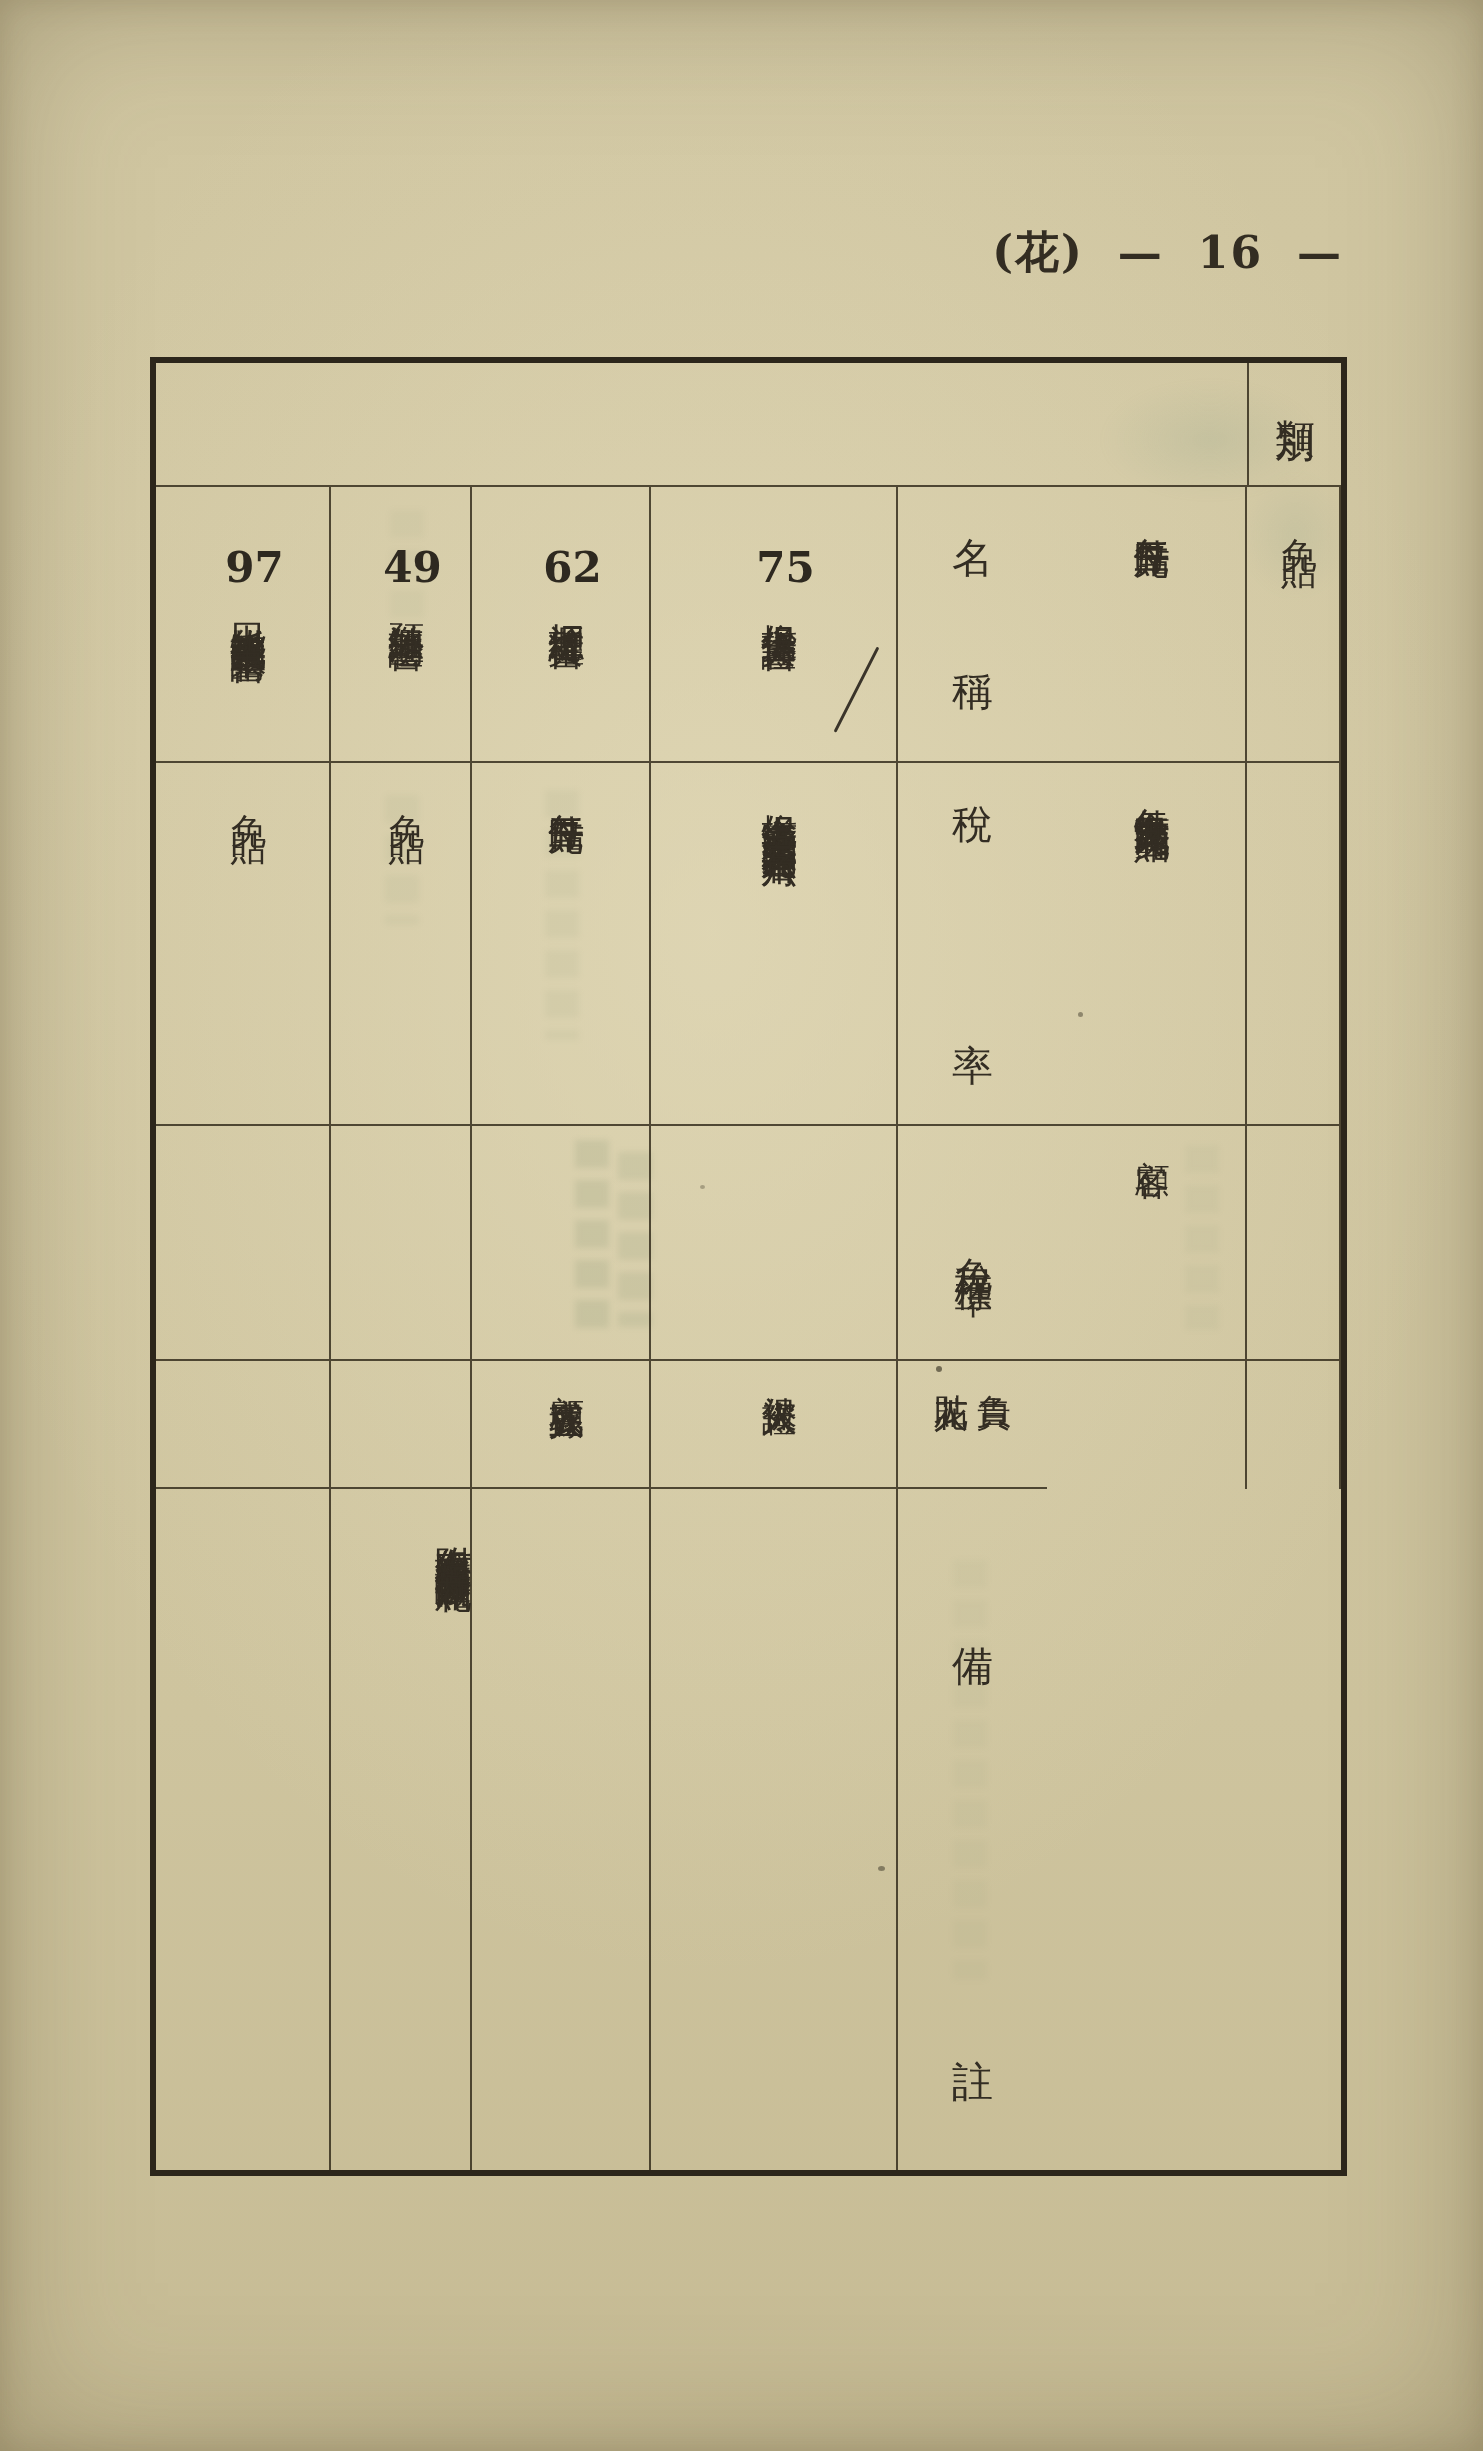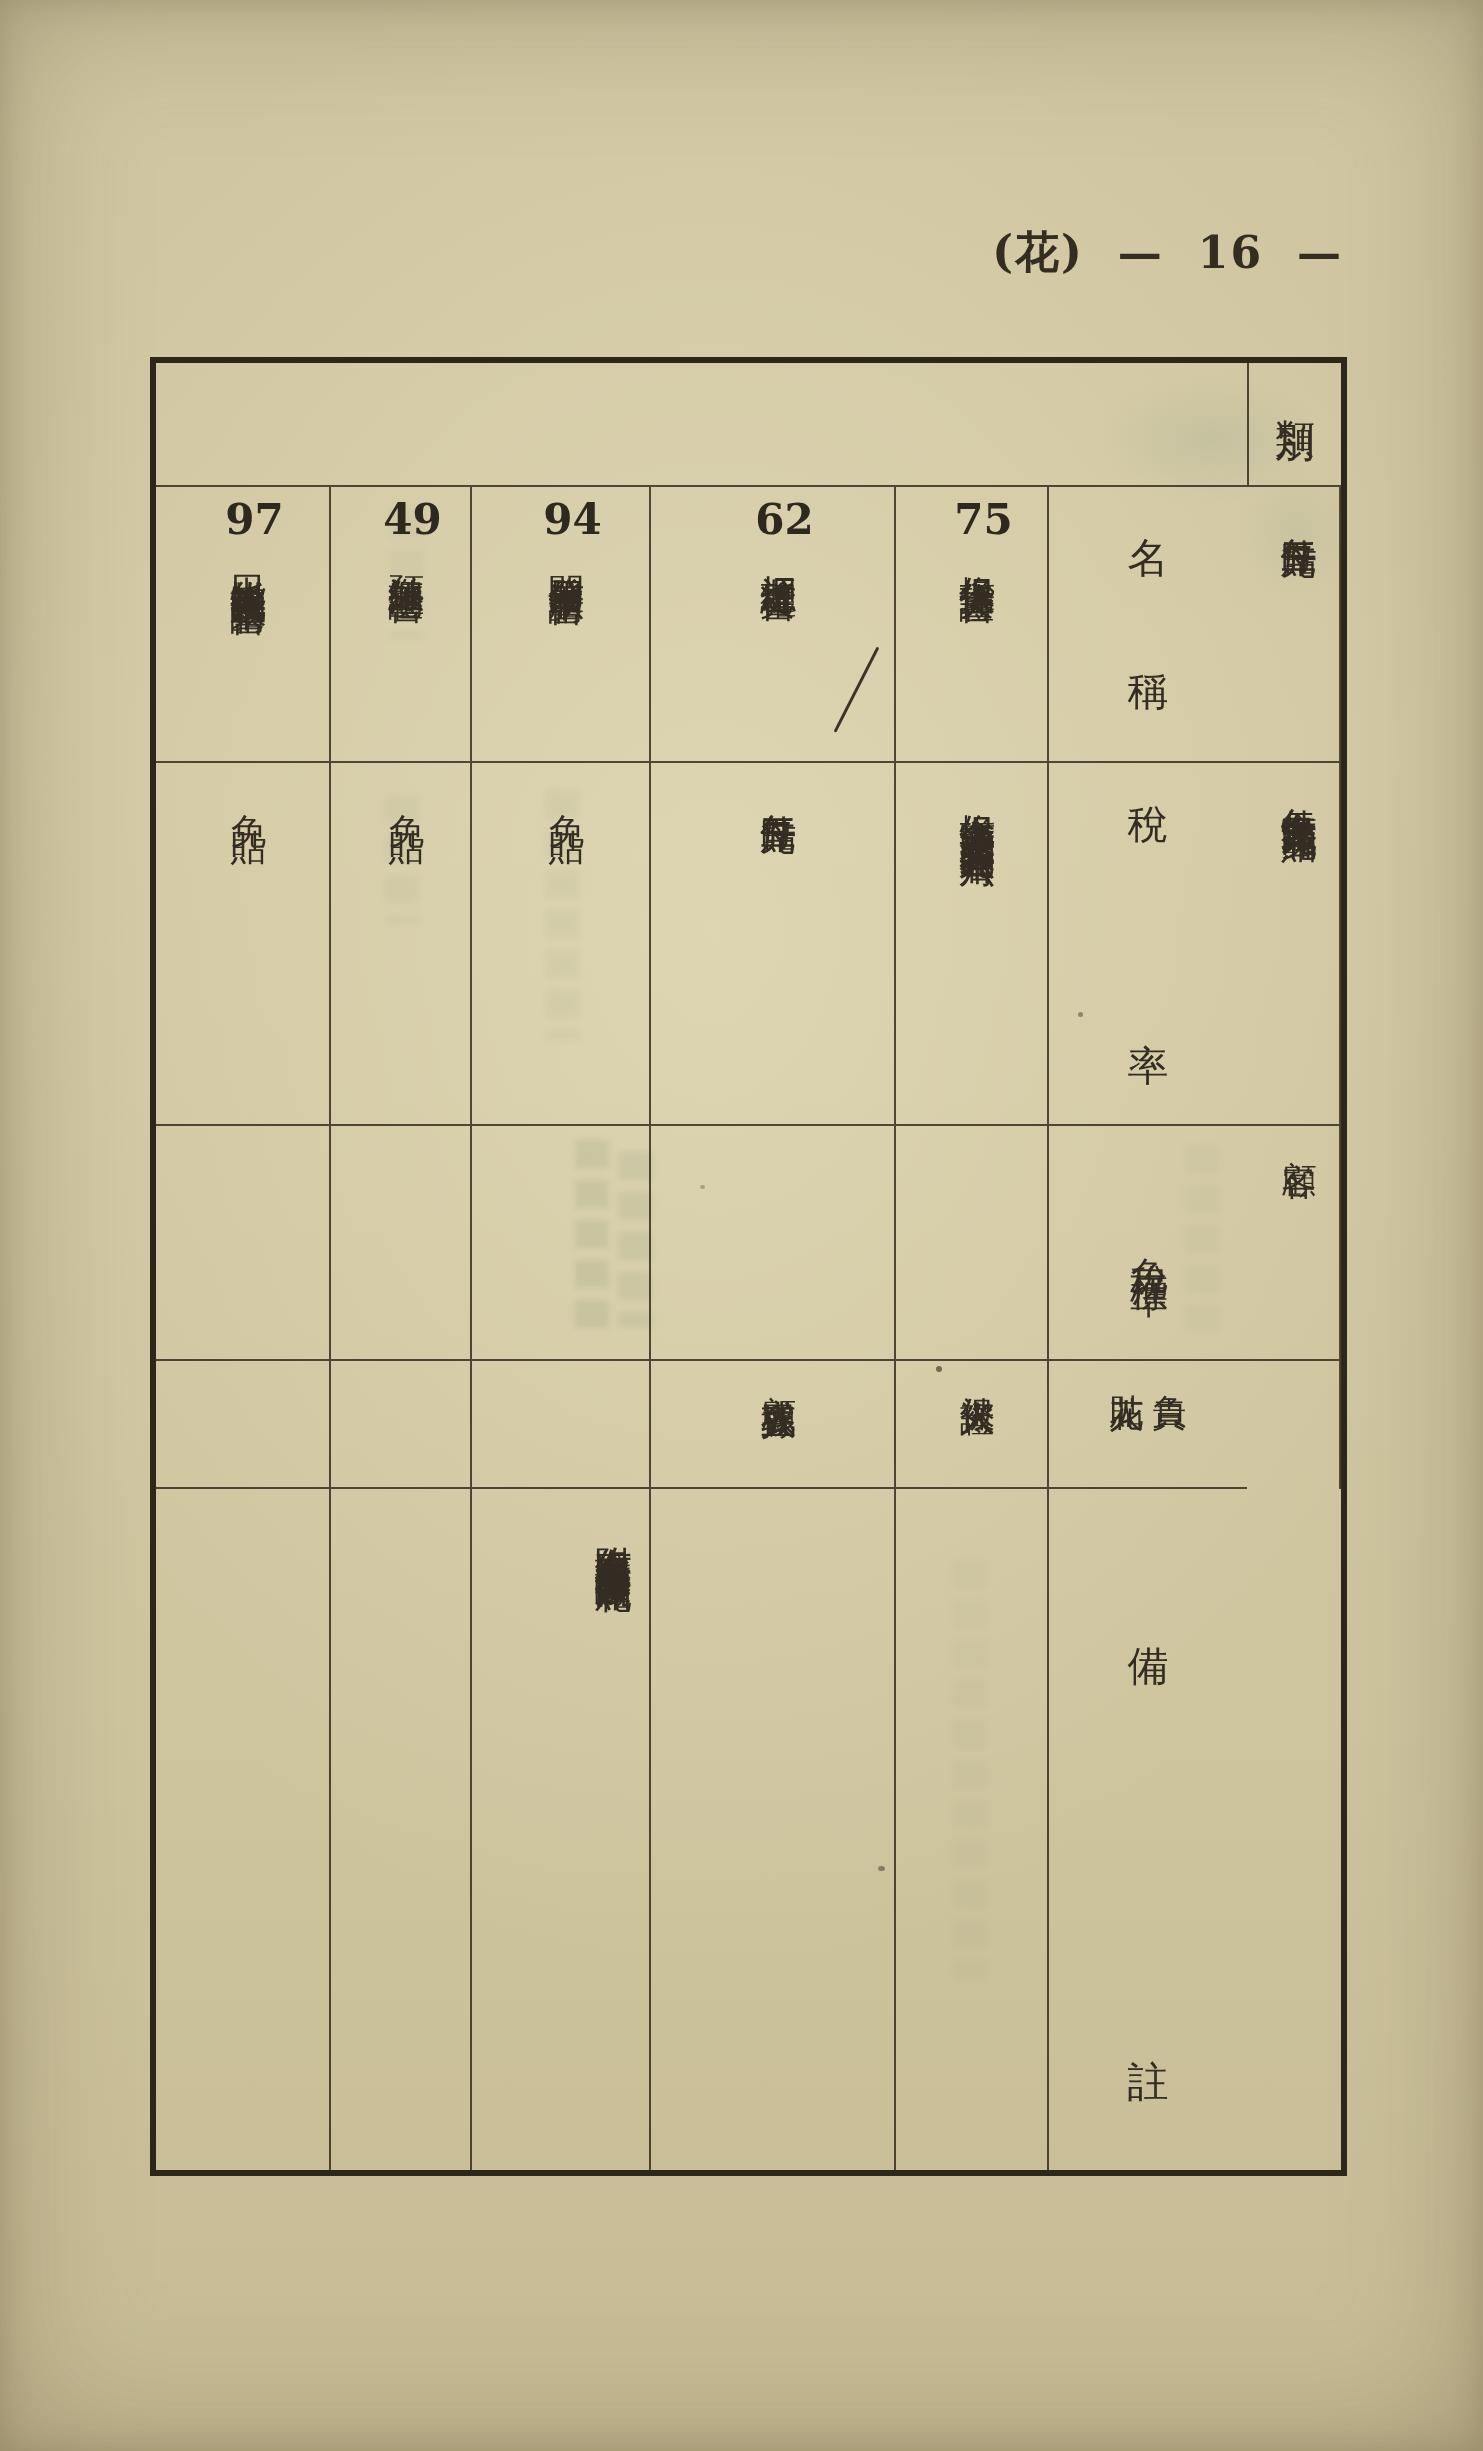--- a/index.html
+++ b/index.html
@@ -37,20 +37,21 @@
   .vtext{
     writing-mode:vertical-rl;text-orientation:upright;
     line-height:1.26;letter-spacing:2px;color:#332d23;
     transform:translateX(6px);
   }
   .entry-cell{display:flex;flex-direction:column;align-items:center;}
   .entry-number{
     font-size:42px;font-weight:700;color:#2e2920;line-height:1;
     padding-top:12px;padding-bottom:6px;transform:translateX(12px);
     font-family:"DejaVu Serif","Liberation Serif",serif;
+    margin-top:48px;
   }
   .name-text{font-size:36px;height:196px;}
   .rate-cell{padding-top:22px;}
   .rate-text{font-size:36px;height:310px;}
   .spaced{letter-spacing:16px;}
   .exemption-cell{padding-top:16px;}
   .exemption-text{font-size:36px;height:200px;}
   .responsible-cell{padding-top:7px;}
   .responsible-text{font-size:35px;height:118px;}
   .remarks-cell{padding-top:28px;}
@@ -115,24 +116,20 @@
 
   <div class="cell br bb entry-cell">
     <div class="entry-number">97</div>
     <div class="vtext name-text">出口貨物委託代收貨款申請書</div>
   </div>
   <div class="cell br bb entry-cell">
     <div class="entry-number">49</div>
     <div class="vtext name-text">預繳外滙證明書</div>
   </div>
   <div class="cell br bb entry-cell">
-    <div class="entry-number">94</div>
-    <div class="vtext name-text">開發信用狀申請書</div>
-  </div>
-  <div class="cell br bb entry-cell">
     <div class="entry-number">62</div>
     <div class="vtext name-text">押滙總質權書</div>
   </div>
   <div class="cell bb entry-cell">
     <div class="entry-number">75</div>
     <div class="vtext name-text">擔保提貨保證書</div>
   </div>
   <div class="cell bl bb hdr hdr-split hdr-name">
     <span>名</span>
     <span>稱</span>

